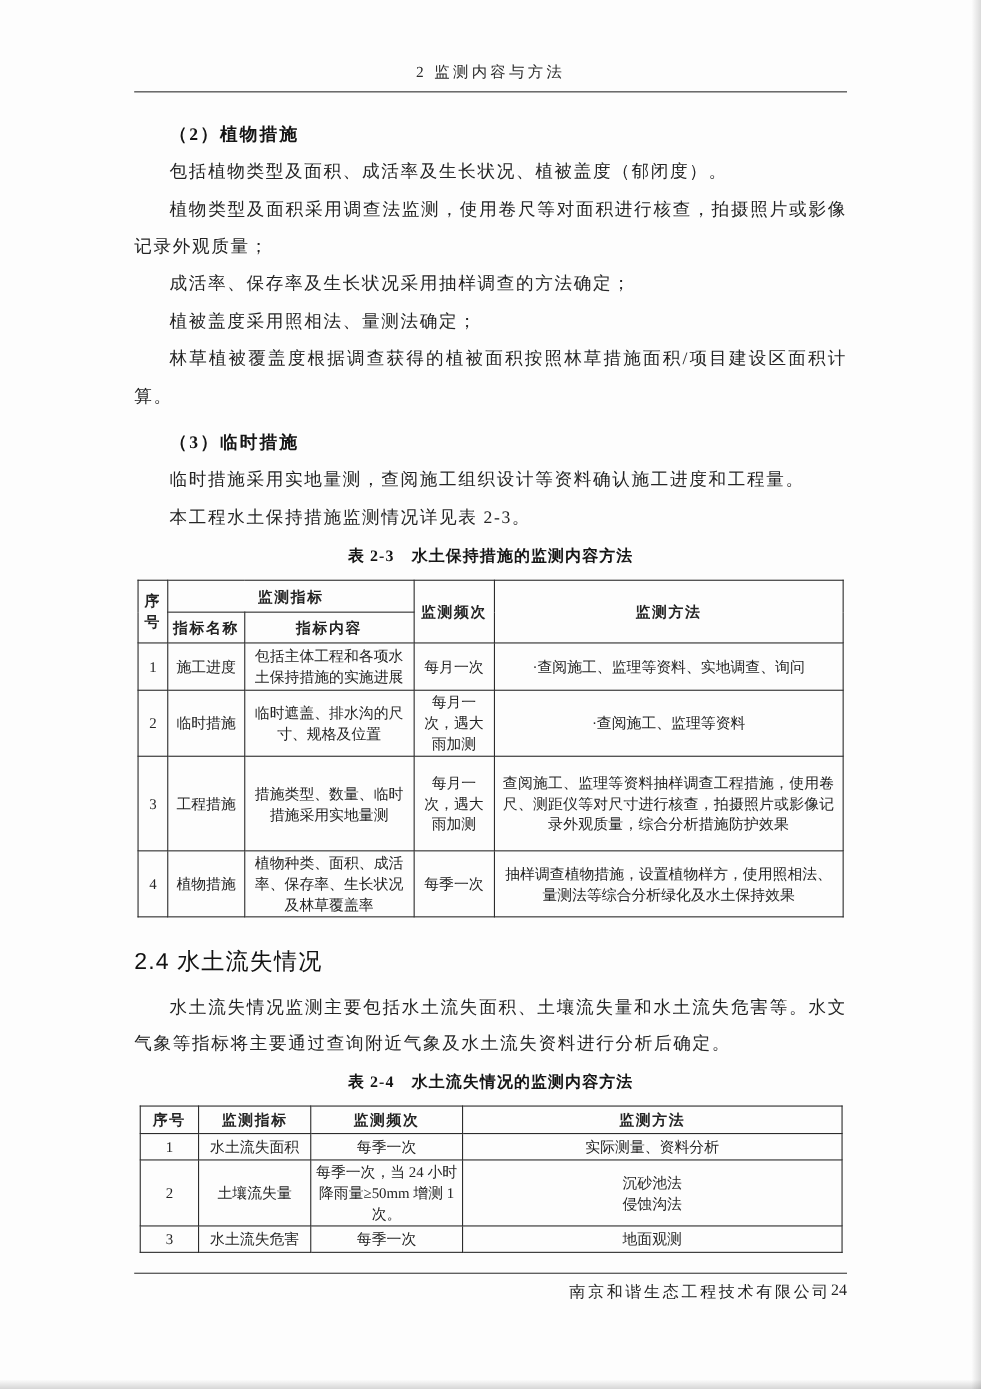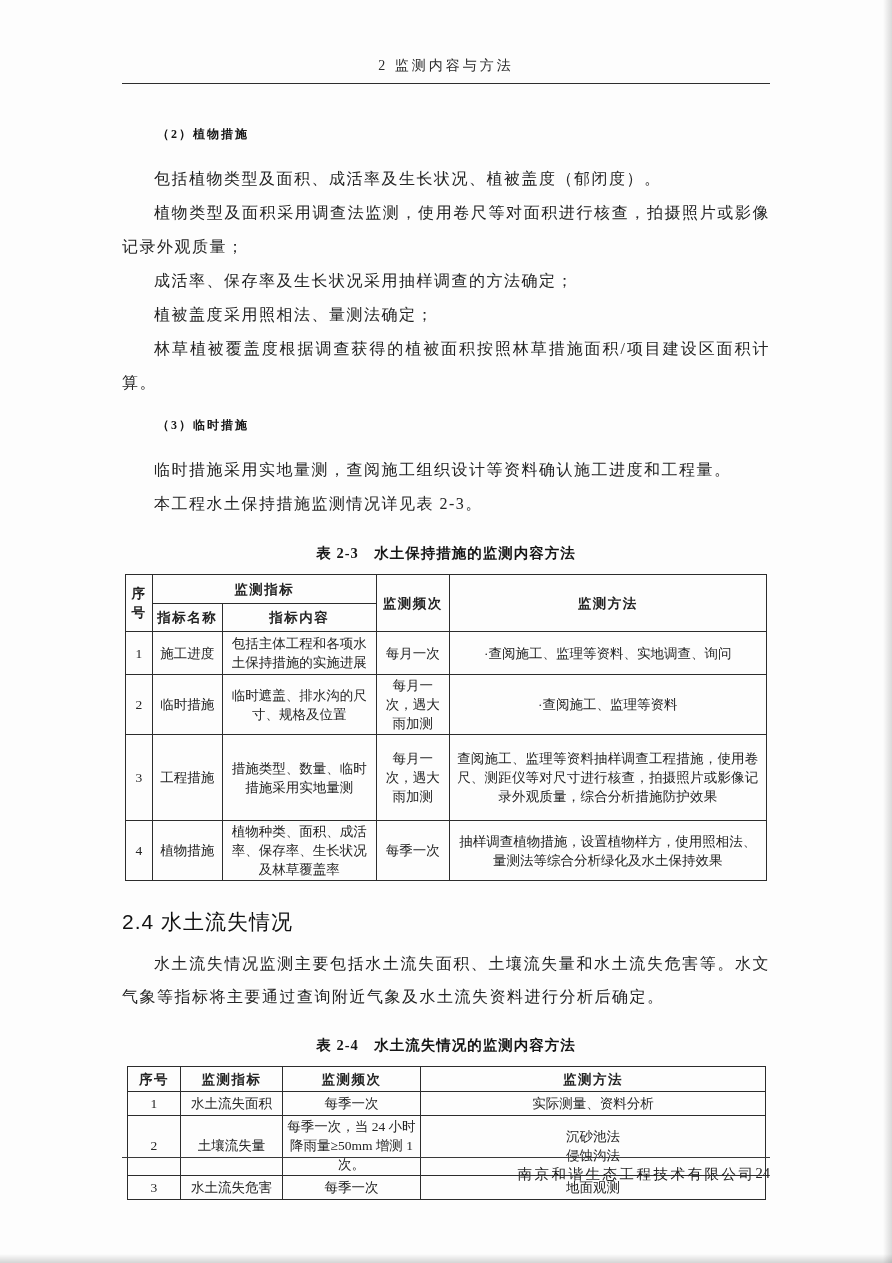--- a/index.html
+++ b/index.html
@@ -18,37 +18,37 @@
     background:linear-gradient(to bottom,rgba(0,0,0,0),rgba(0,0,0,0.16));}
 
   .doc-header{
     position:absolute;top:57px;left:122px;width:648px;
     text-align:center;font-size:14px;letter-spacing:3px;color:#2a2a2a;
     padding-bottom:8px;border-bottom:1.5px solid #2e2e2e;
   }
   .content{position:absolute;top:106px;left:122px;width:648px;}
 
   .sub-heading{
-    margin:11px;font-size:12px;font-weight:bold;line-height:34px;
+    margin:0;font-size:16px;font-weight:bold;line-height:34px;
     text-indent:2em;letter-spacing:2px;color:#151515;
   }
   .sub-heading.second{margin-top:8px;}
   p.body-par{
     margin:0;font-size:16px;line-height:34px;text-indent:2em;
     text-align:justify;letter-spacing:1.5px;color:#242424;
   }
   .section-heading{
     margin:26px 0 0 0;font-size:21px;font-weight:normal;line-height:30px;
     font-family:"Liberation Sans","DejaVu Sans",sans-serif;
     letter-spacing:1px;color:#111;
   }
   p.body-par.after-h2{margin-top:10px;line-height:33px;}
 
   .table-caption{
-    margin-top:20px;margin-bottom:9px;height:24px;line-height:24px;
+    margin-top:6px;margin-bottom:9px;height:24px;line-height:24px;
     text-align:center;font-weight:bold;font-size:14.5px;letter-spacing:1px;color:#161616;
   }
   table.doc-table{
     border-collapse:collapse;table-layout:fixed;
     font-size:13.5px;color:#242424;
     border:1.5px solid #2c2c2c;
   }
   table.doc-table th,table.doc-table td{
     border:1px solid #2c2c2c;
     text-align:center;vertical-align:middle;

